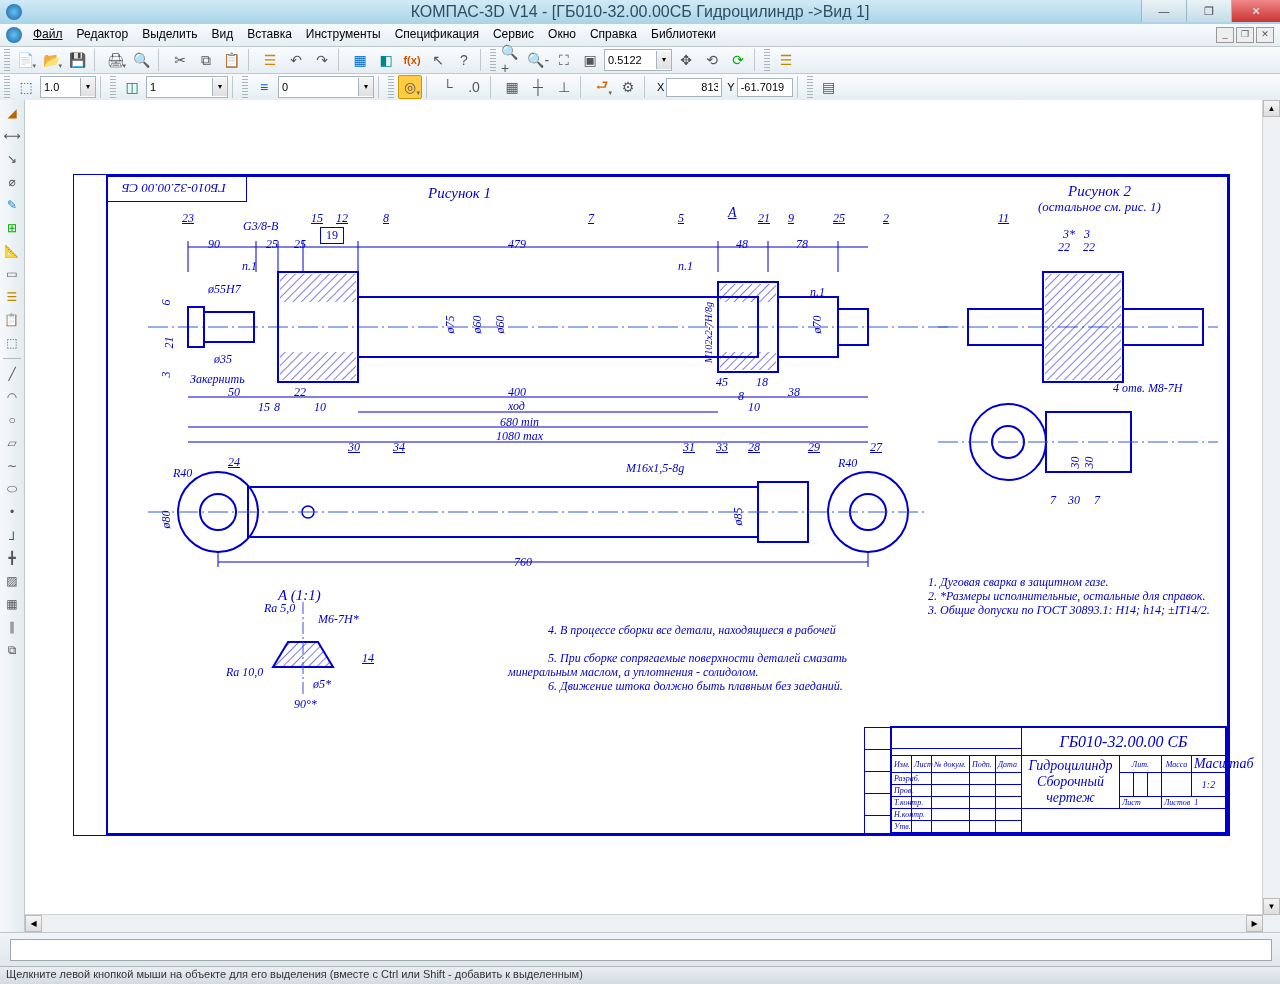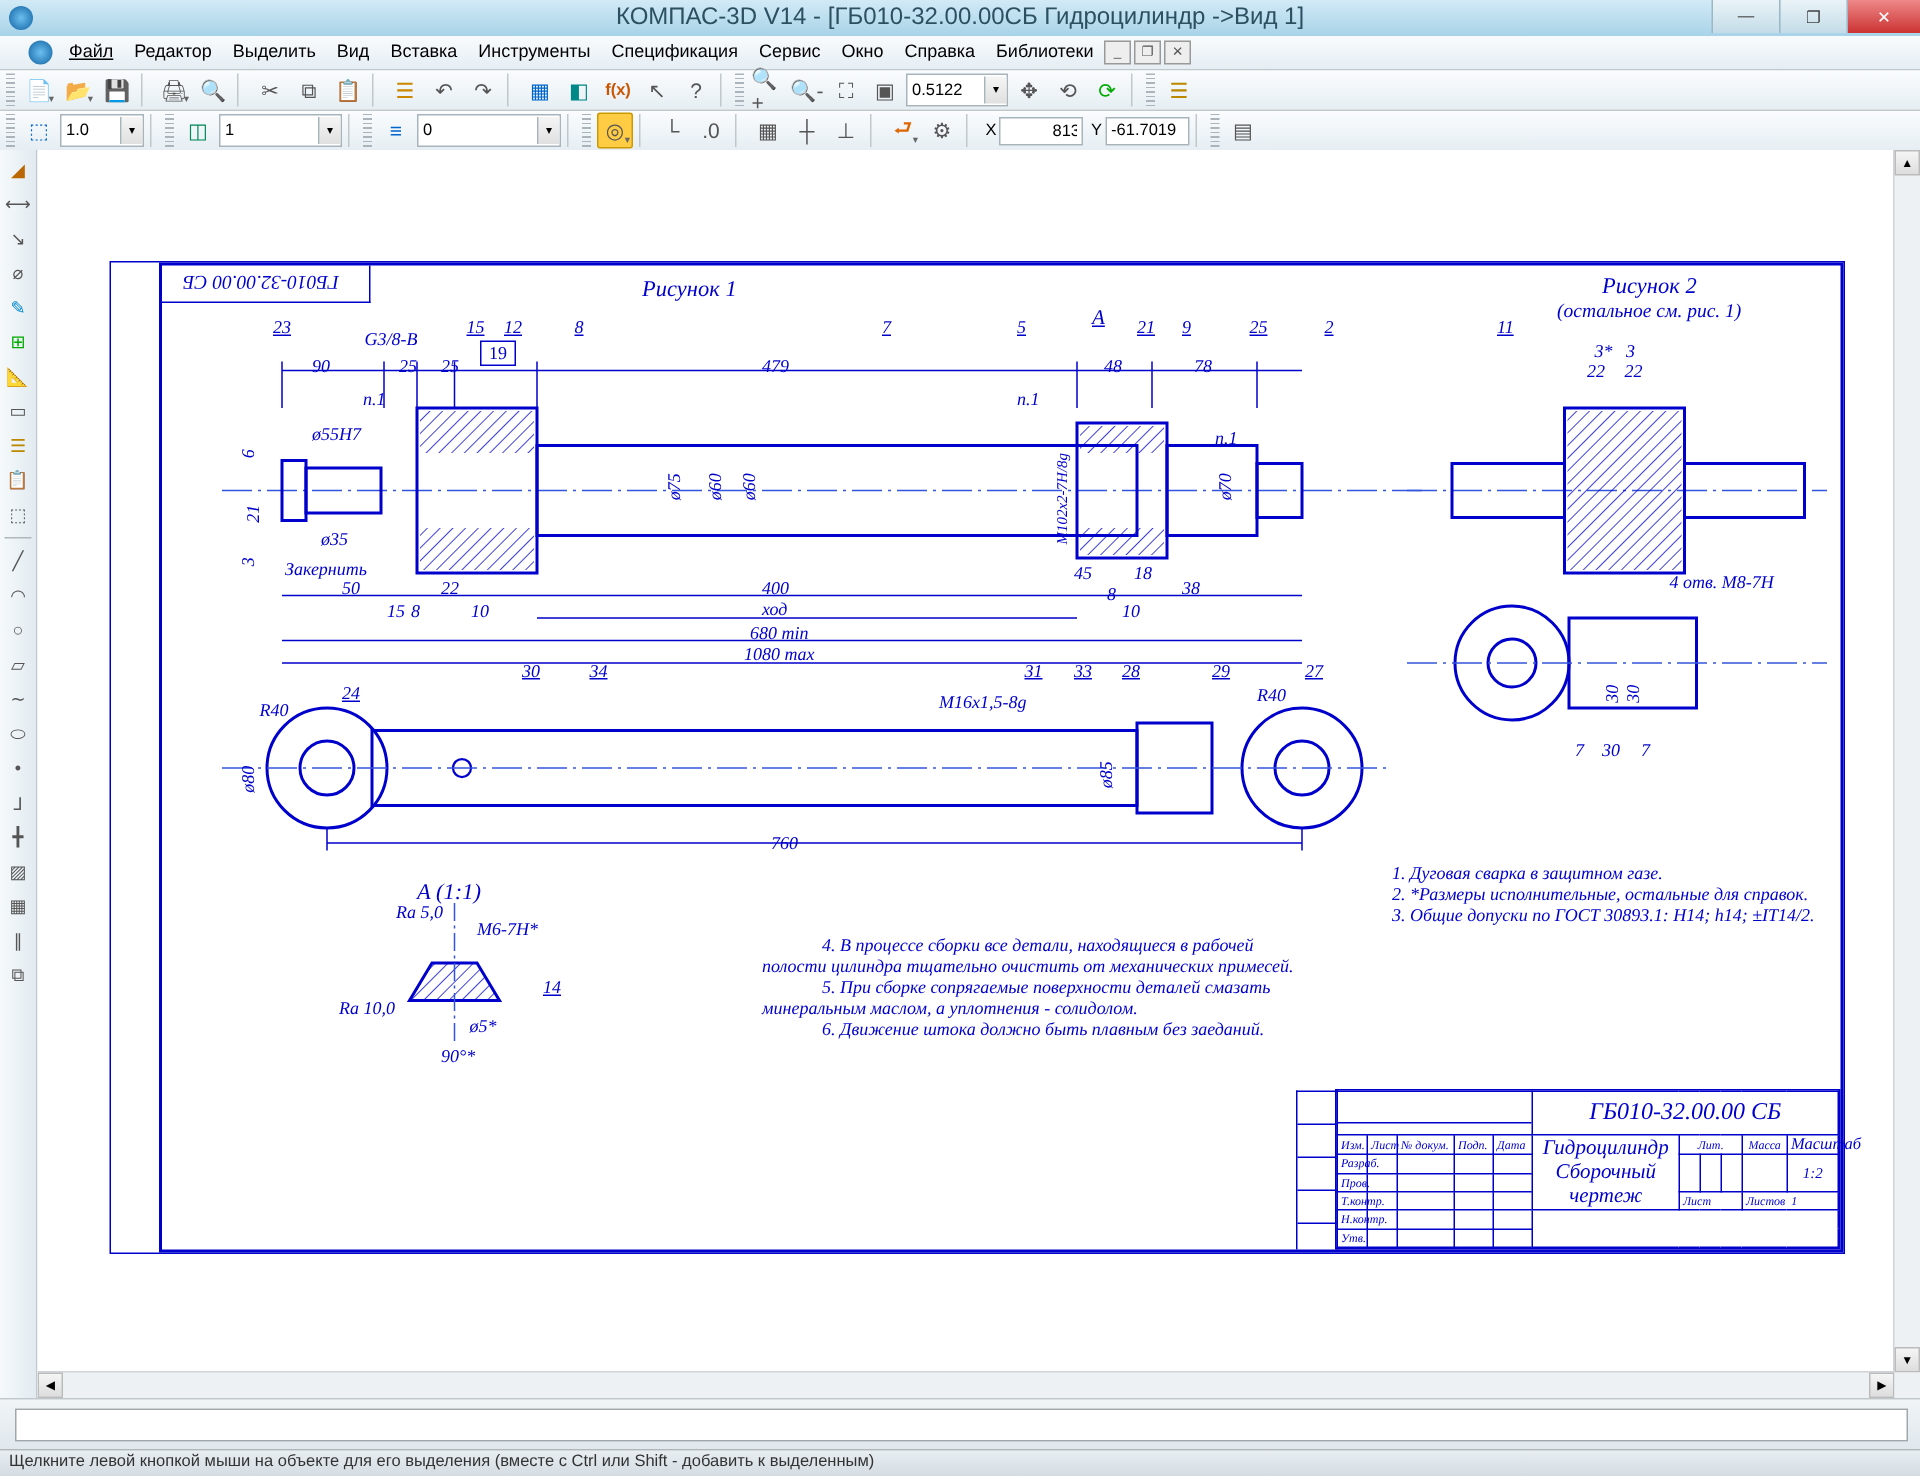--- a/index.html
+++ b/index.html
@@ -2,21 +2,21 @@
 <html><head>
 <meta charset="utf-8">
 <style>
   html,body{margin:0;padding:0;width:1280px;height:984px;font-family:sans-serif;font-size:11px;overflow:hidden;background:#fff;color:#000;user-select:none}
   .titlebar{height:24px;background:linear-gradient(#d2eaf6,#a8d3e8);display:flex;align-items:center;justify-content:space-between;padding:0 0 0 6px;font-size:12px;color:#2c5060}
   .titlebar .t-left{display:flex;align-items:center;gap:6px}
   .titlebar .t-center{position:absolute;left:50%;transform:translateX(-50%);font-size:16px}
   .winbtns{display:flex;height:100%}
   .winbtn{width:44px;height:22px;display:flex;align-items:center;justify-content:center;font-size:11px;color:#444;background:linear-gradient(#eaf3f7,#c4dce8);border-left:1px solid #9cb8c4}
   .winbtn.close{background:linear-gradient(#e88,#c33);color:#fff;width:48px}
-  .menubar{height:22px;background:linear-gradient(#f8fbfd,#e5eef4);border-bottom:1px solid #c0c8cc;display:flex;align-items:center;padding:0 15px;justify-content:flex-start}
+  .menubar{height:22px;background:linear-gradient(#f8fbfd,#e5eef4);border-bottom:1px solid #c0c8cc;display:flex;align-items:center;padding:0 2px;justify-content:space-between}
   .menubar .menus{display:flex}
   .menuitem{padding:2px 7px;font-size:12px;cursor:default}
   .menuitem span.u{text-decoration:underline}
   .mdibtns{display:flex;gap:2px;padding-right:4px;font-size:12px;color:#555}
   .mdibtn{width:16px;height:14px;border:1px solid #999;background:#eee;font-size:9px;line-height:12px;text-align:center}
   .toolbar{height:26px;background:linear-gradient(#fafcfe,#e6eef3);border-bottom:1px solid #c0c8cc;display:flex;align-items:center;padding:0 4px;gap:2px}
   .tbtn{width:22px;height:22px;display:flex;align-items:center;justify-content:center;border:1px solid transparent;border-radius:2px;font-size:14px;color:#555;cursor:default;position:relative}
   .tbtn.drop::after{content:"▾";font-size:7px;position:absolute;right:1px;bottom:1px;color:#666}
   .tsep{width:5px;height:22px;border-left:1px solid #c0c8cc;margin:0 2px}
   .tgrip{width:6px;height:22px;background:repeating-linear-gradient(#aab4ba 0,#aab4ba 1px,transparent 1px,transparent 3px);margin-right:2px}
@@ -364,21 +364,20 @@
             <line x1="75" y1="0" x2="75" y2="95" stroke="#3355dd" stroke-dasharray="12 3 2 3"></line>
           </svg>
           <div class="dlabel" style="left:156px;top:424px">Ra 5,0</div>
           <div class="dlabel" style="left:210px;top:435px">M6-7H*</div>
           <div class="dlabel" style="left:118px;top:488px">Ra 10,0</div>
           <div class="dlabel" style="left:205px;top:500px">ø5*</div>
           <div class="dlabel" style="left:186px;top:520px">90°*</div>
           <div class="dlabel" style="left:254px;top:474px;text-decoration:underline">14</div>
 
           <div class="dlabel" style="left:440px;top:446px">4. В процессе сборки все детали, находящиеся в рабочей</div>
-          <div class="dlabel" style="left:400px;top:460px">полости цилиндра тщательно очистить от механических примесей.</div>
           <div class="dlabel" style="left:440px;top:474px">5. При сборке сопрягаемые поверхности деталей смазать</div>
           <div class="dlabel" style="left:400px;top:488px">минеральным маслом, а уплотнения - солидолом.</div>
           <div class="dlabel" style="left:440px;top:502px">6. Движение штока должно быть плавным без заеданий.</div>
 
           <div class="dlabel" style="left:820px;top:398px">1. Дуговая сварка в защитном газе.</div>
           <div class="dlabel" style="left:820px;top:412px">2. *Размеры исполнительные, остальные для справок.</div>
           <div class="dlabel" style="left:820px;top:426px">3. Общие допуски по ГОСТ 30893.1: H14; h14; ±IT14/2.</div>
 
           <div style="position:absolute;right:335px;bottom:0;width:26px;height:105px;border:1px solid #0000cc;border-bottom:none">
             <div style="height:20%;border-bottom:1px solid #0000cc"></div>
@@ -411,21 +410,21 @@
               </tr>
               <tr style="height:12px">
                 <td style="font-size:8px">Изм.</td>
                     <td style="font-size:8px">Лист</td>
                     <td style="font-size:8px">№ докум.</td>
                     <td style="font-size:8px">Подп.</td>
                     <td style="font-size:8px">Дата</td>
                 <td rowspan="4" style="text-align:center;font-size:14px"><span>Гидроцилиндр</span><br><span>Сборочный чертеж</span></td>
                 <td colspan="3" style="font-size:8px;text-align:center">Лит.</td>
                     <td style="font-size:8px;text-align:center">Масса</td>
-                    <td style="font-size:11px;text-align:right">Масштаб</td>
+                    <td style="font-size:14px;text-align:right">Масштаб</td>
               </tr>
               <tr style="height:12px">
                     <td style="font-size:8px">Разраб.</td>
                     <td></td>
                     <td></td>
                     <td></td>
                     <td></td>
                 <td rowspan="2"></td>
                     <td rowspan="2"></td>
                     <td rowspan="2"></td>

